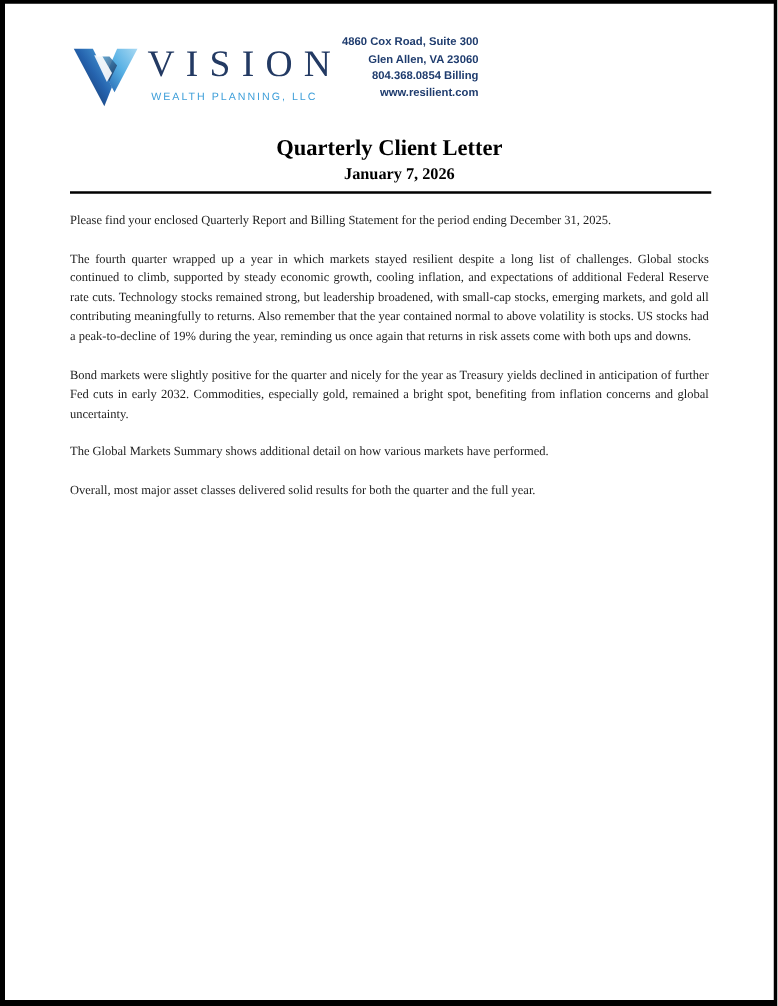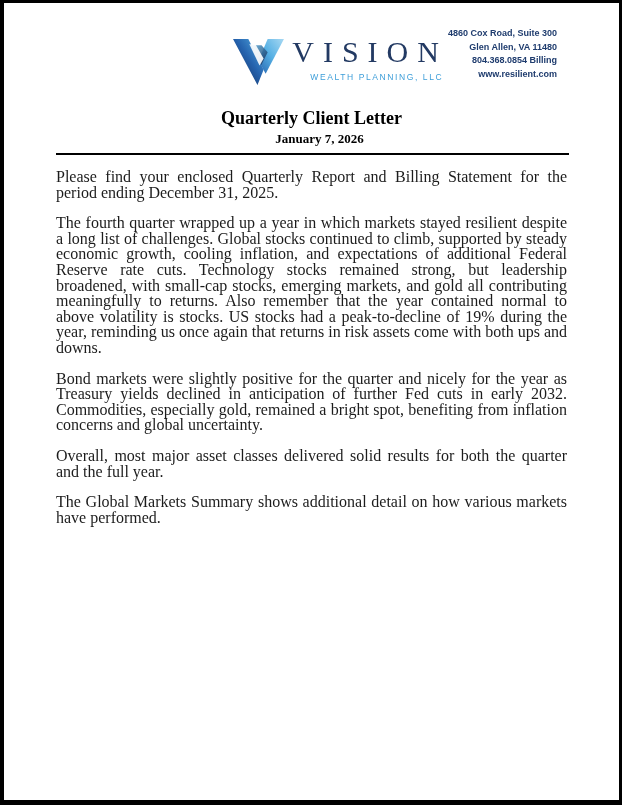--- a/index.html
+++ b/index.html
@@ -15,21 +15,21 @@
     box-sizing: border-box;
     background: #ffffff;
     border-style: solid;
     border-color: var(--page-border, #000000);
     border-width: 3px 3px 5px 4px;
     overflow: hidden;
   }
   
   .header {
     display: flex;
-    justify-content: flex-end;
+    justify-content: flex-start;
     align-items: flex-start;
     padding: 20px 48px 0 54px;
   }
   .logo {
     display: flex;
     align-items: flex-start;
     margin-top: 12px;
   }
   .logo-mark {
     display: inline-block;
@@ -42,21 +42,21 @@
   .brand {
     font-family: "Liberation Serif", "DejaVu Serif", serif;
     font-size: 30px;
     line-height: 30px;
     letter-spacing: 9px;
     color: var(--brand-navy, #233a63);
     white-space: nowrap;
   }
   .tagline {
     margin-top: 5px;
-    margin-left: 18px;
+    margin-left: 3px;
     font-family: "Liberation Sans", "DejaVu Sans", sans-serif;
     font-size: 8.5px;
     letter-spacing: 1.6px;
     color: var(--brand-light-blue, #3d9ed9);
     white-space: nowrap;
   }
   .contact {
     margin-top: 4px;
     margin-right: 14px;
     text-align: right;
@@ -86,21 +86,21 @@
   .rule {
     margin: 7px 50px 0 52px;
     border: none;
     border-top: 2px solid #000000;
     height: 0;
   }
   
   .content { padding: 14px 52px 0 52px; }
   .para {
     margin: 0 0 15px 0;
-    font-size: 16px;
+    font-size: 10px;
     line-height: 15.6px;
     text-align: justify;
     color: var(--body-text, #1c1c1c);
   }
 </style>
 </head>
 <body>
 
 <div class="page">
 
@@ -136,35 +136,35 @@
         </svg>
       </span>
       <div class="logo-text">
         <div class="brand">VISION</div>
         <div class="tagline">WEALTH PLANNING, LLC</div>
       </div>
     </div>
 
     <div class="contact">
       <div class="contact-line">4860 Cox Road, Suite 300</div>
-      <div class="contact-line">Glen Allen, VA 11480</div>
+      <div class="contact-line">Glen Allen, VA 23060</div>
       <div class="contact-line">804.368.0854 Billing</div>
       <div class="contact-line">www.resilient.com</div>
     </div>
 
   </header>
 
   <section class="title-block">
     <h1 class="title">Quarterly Client Letter</h1>
     <div class="date">January 7, 2026</div>
   </section>
 
   <hr class="rule">
 
   <main class="content">
     <p class="para">Please find your enclosed Quarterly Report and Billing Statement for the period ending December 31, 2025.</p>
     <p class="para">The fourth quarter wrapped up a year in which markets stayed resilient despite a long list of challenges. Global stocks continued to climb, supported by steady economic growth, cooling inflation, and expectations of additional Federal Reserve rate cuts. Technology stocks remained strong, but leadership broadened, with small-cap stocks, emerging markets, and gold all contributing meaningfully to returns.  Also remember that the year contained normal to above volatility is stocks. US stocks had a peak-to-decline of 19% during the year, reminding us once again that returns in risk assets come with both ups and downs.</p>
     <p class="para">Bond markets were slightly positive for the quarter and nicely for the year as Treasury yields declined in anticipation of further Fed cuts in early 2032. Commodities, especially gold, remained a bright spot, benefiting from inflation concerns and global uncertainty.</p>
+    <p class="para">The Global Markets Summary shows additional detail on how various markets have performed.</p>
     <p class="para">Overall, most major asset classes delivered solid results for both the quarter and the full year.</p>
-    <p class="para">The Global Markets Summary shows additional detail on how various markets have performed.</p>
   </main>
 
 </div>
 
 </body></html>

